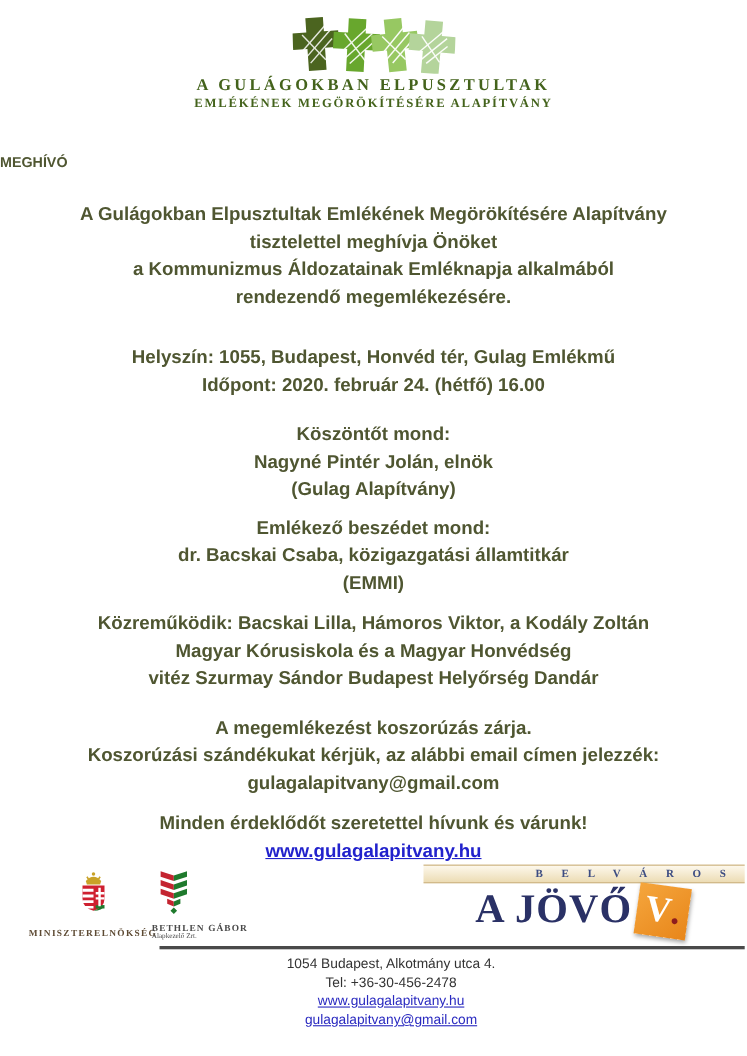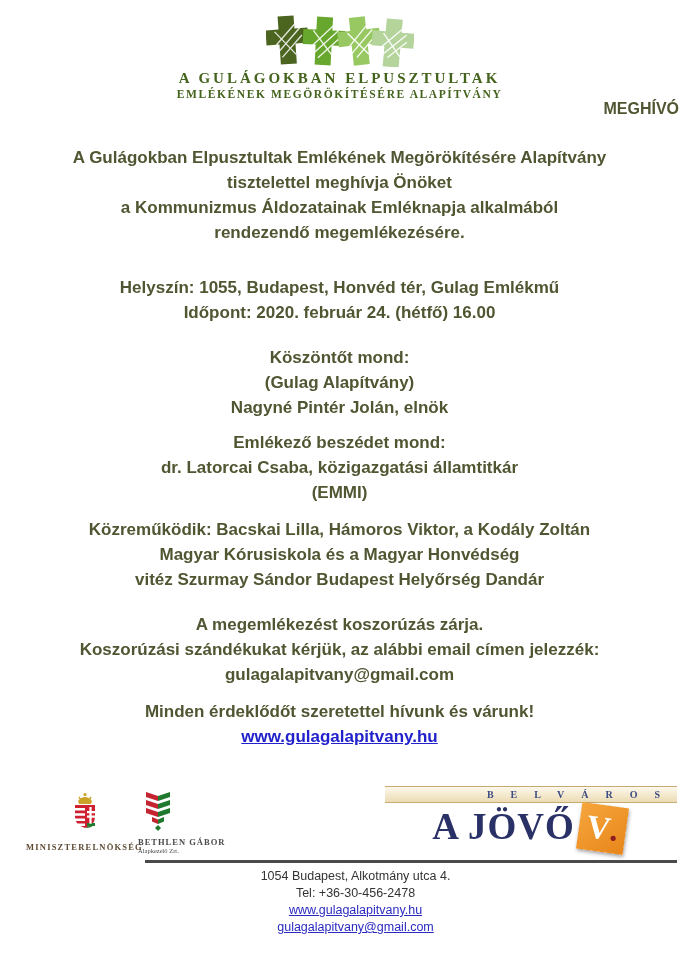--- a/index.html
+++ b/index.html
@@ -20,22 +20,22 @@
     color:#44631c;
   }
   .org-line2{
     margin-top:1px;
     font-family:"Liberation Serif",serif;
     font-weight:700;font-size:11.5px;letter-spacing:1.6px;
     color:#44631c;
   }
   
   .title{
-    text-align:right;
-    font-weight:700;font-size:16px;color:#4f5631;
+    margin-top:40px;text-align:left;
+    font-weight:700;font-size:13px;color:#4f5631;
   }
   .para{
     margin:0 auto;text-align:center;
     font-weight:700;font-size:17px;line-height:25px;color:#4f5631;
     width:620px;
   }
   .para span{display:block;}
   .mt-p1{margin-top:27px;}
   .mt-p2{margin-top:30px;}
   .mt-p3{margin-top:20px;}
@@ -159,27 +159,27 @@
     <span>rendezendő megemlékezésére.</span>
   </p>
 
   <p class="para mt-p2">
     <span>Helyszín: 1055, Budapest, Honvéd tér, Gulag Emlékmű</span>
     <span>Időpont: 2020. február 24. (hétfő) 16.00</span>
   </p>
 
   <p class="para mt-p3">
     <span>Köszöntőt mond:</span>
+    <span>Nagyné Pintér Jolán, elnök</span>
     <span>(Gulag Alapítvány)</span>
-    <span>Nagyné Pintér Jolán, elnök</span>
   </p>
 
   <p class="para mt-p4">
     <span>Emlékező beszédet mond:</span>
-    <span>dr. Latorcai Csaba, közigazgatási államtitkár</span>
+    <span>dr. Bacskai Csaba, közigazgatási államtitkár</span>
     <span>(EMMI)</span>
   </p>
 
   <p class="para mt-p5">
     <span>Közreműködik: Bacskai Lilla, Hámoros Viktor, a Kodály Zoltán</span>
     <span>Magyar Kórusiskola és a Magyar Honvédség</span>
     <span>vitéz Szurmay Sándor Budapest Helyőrség Dandár</span>
   </p>
 
   <p class="para mt-p6">

